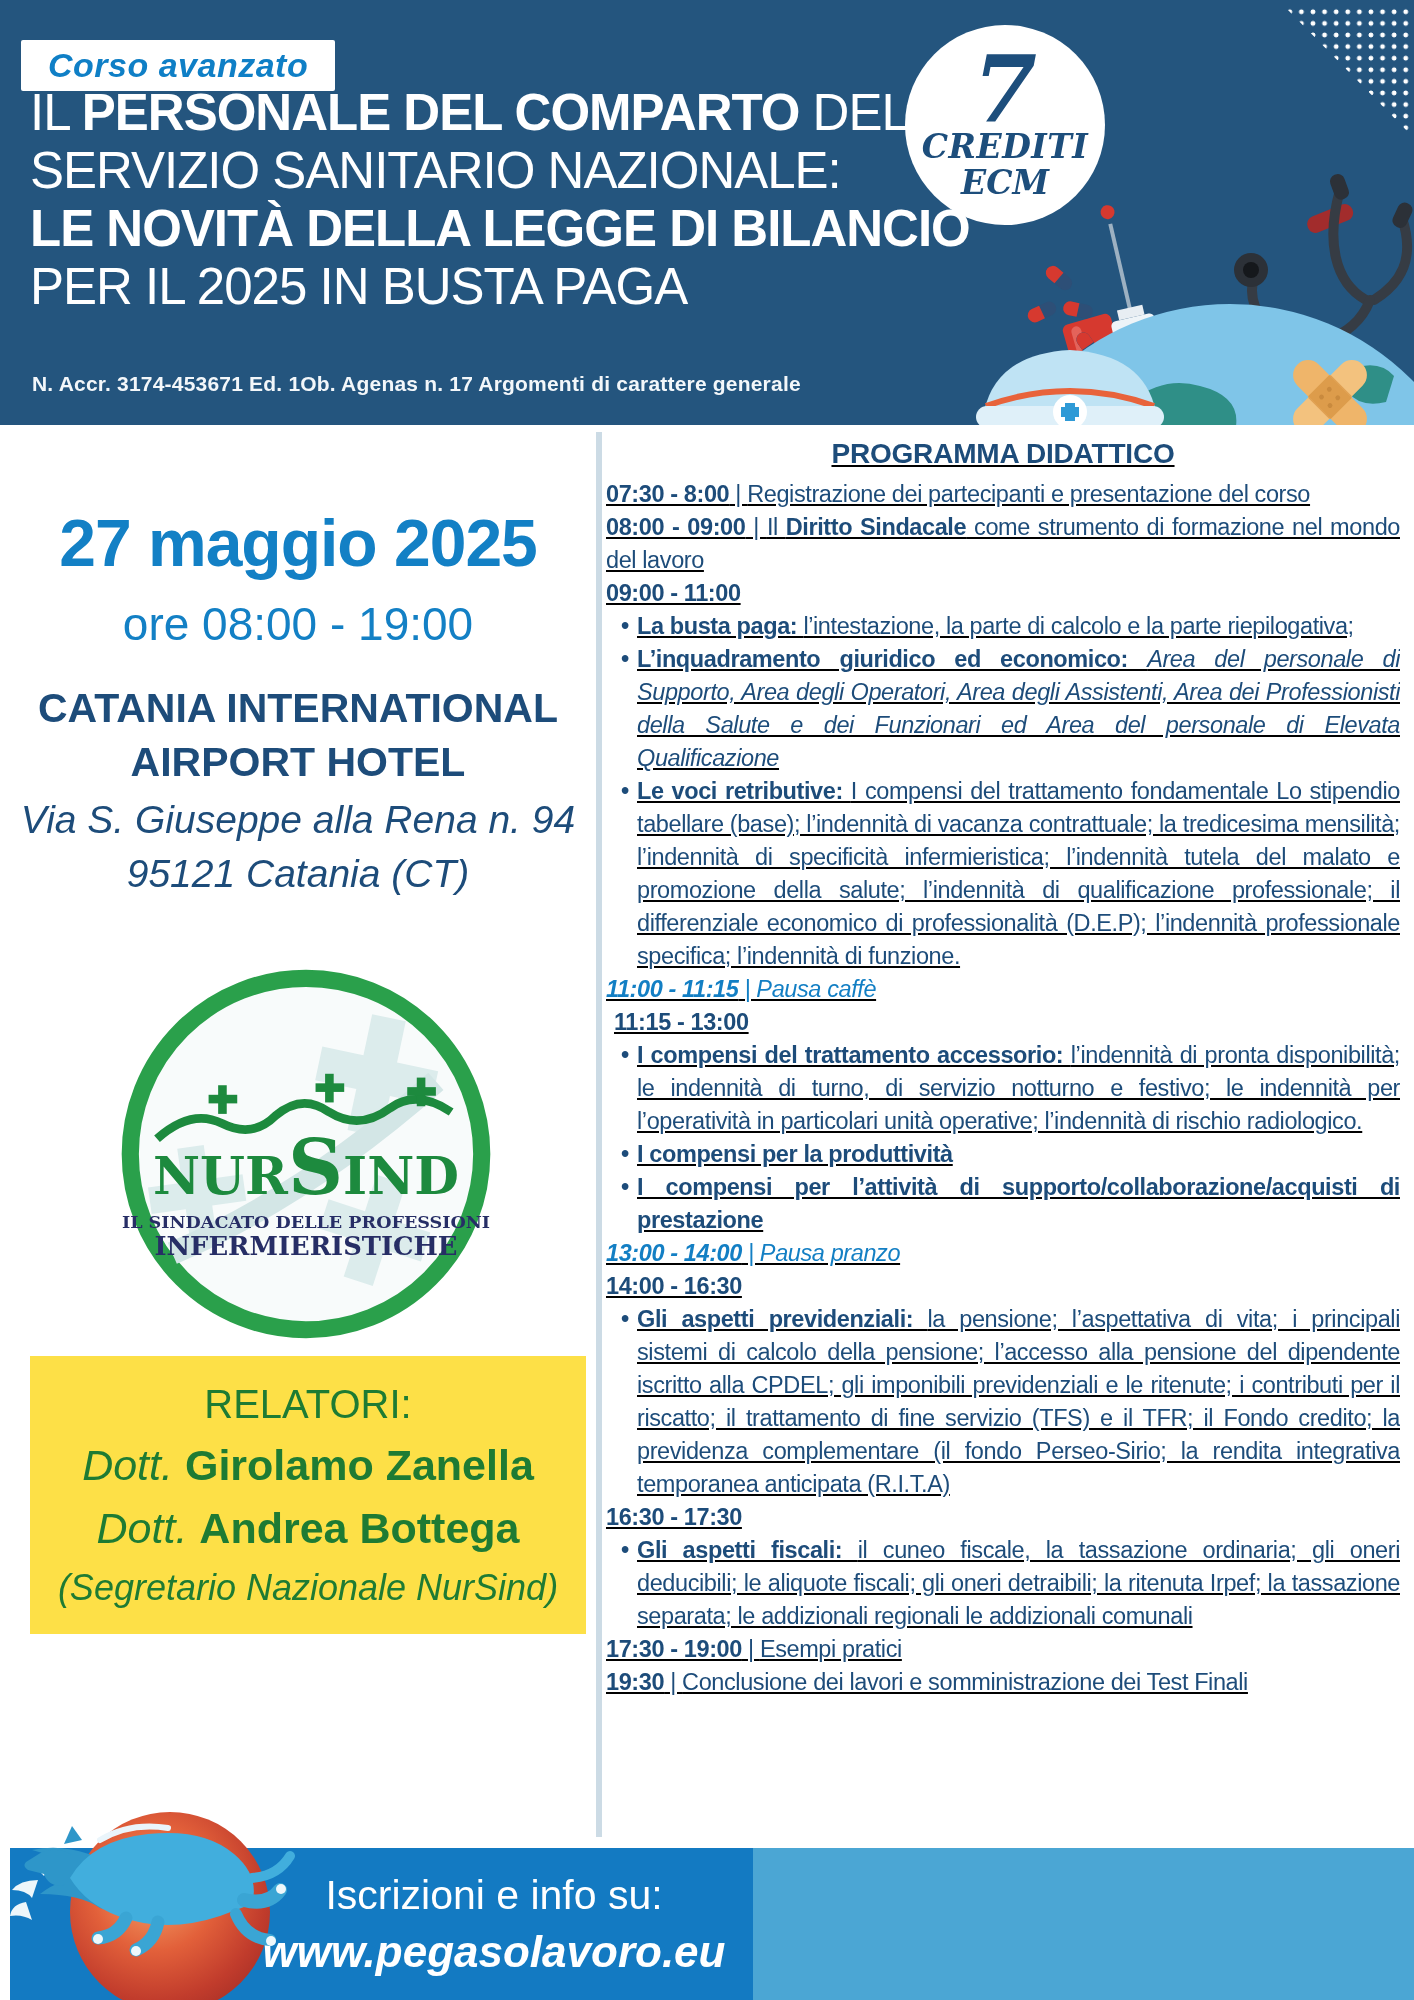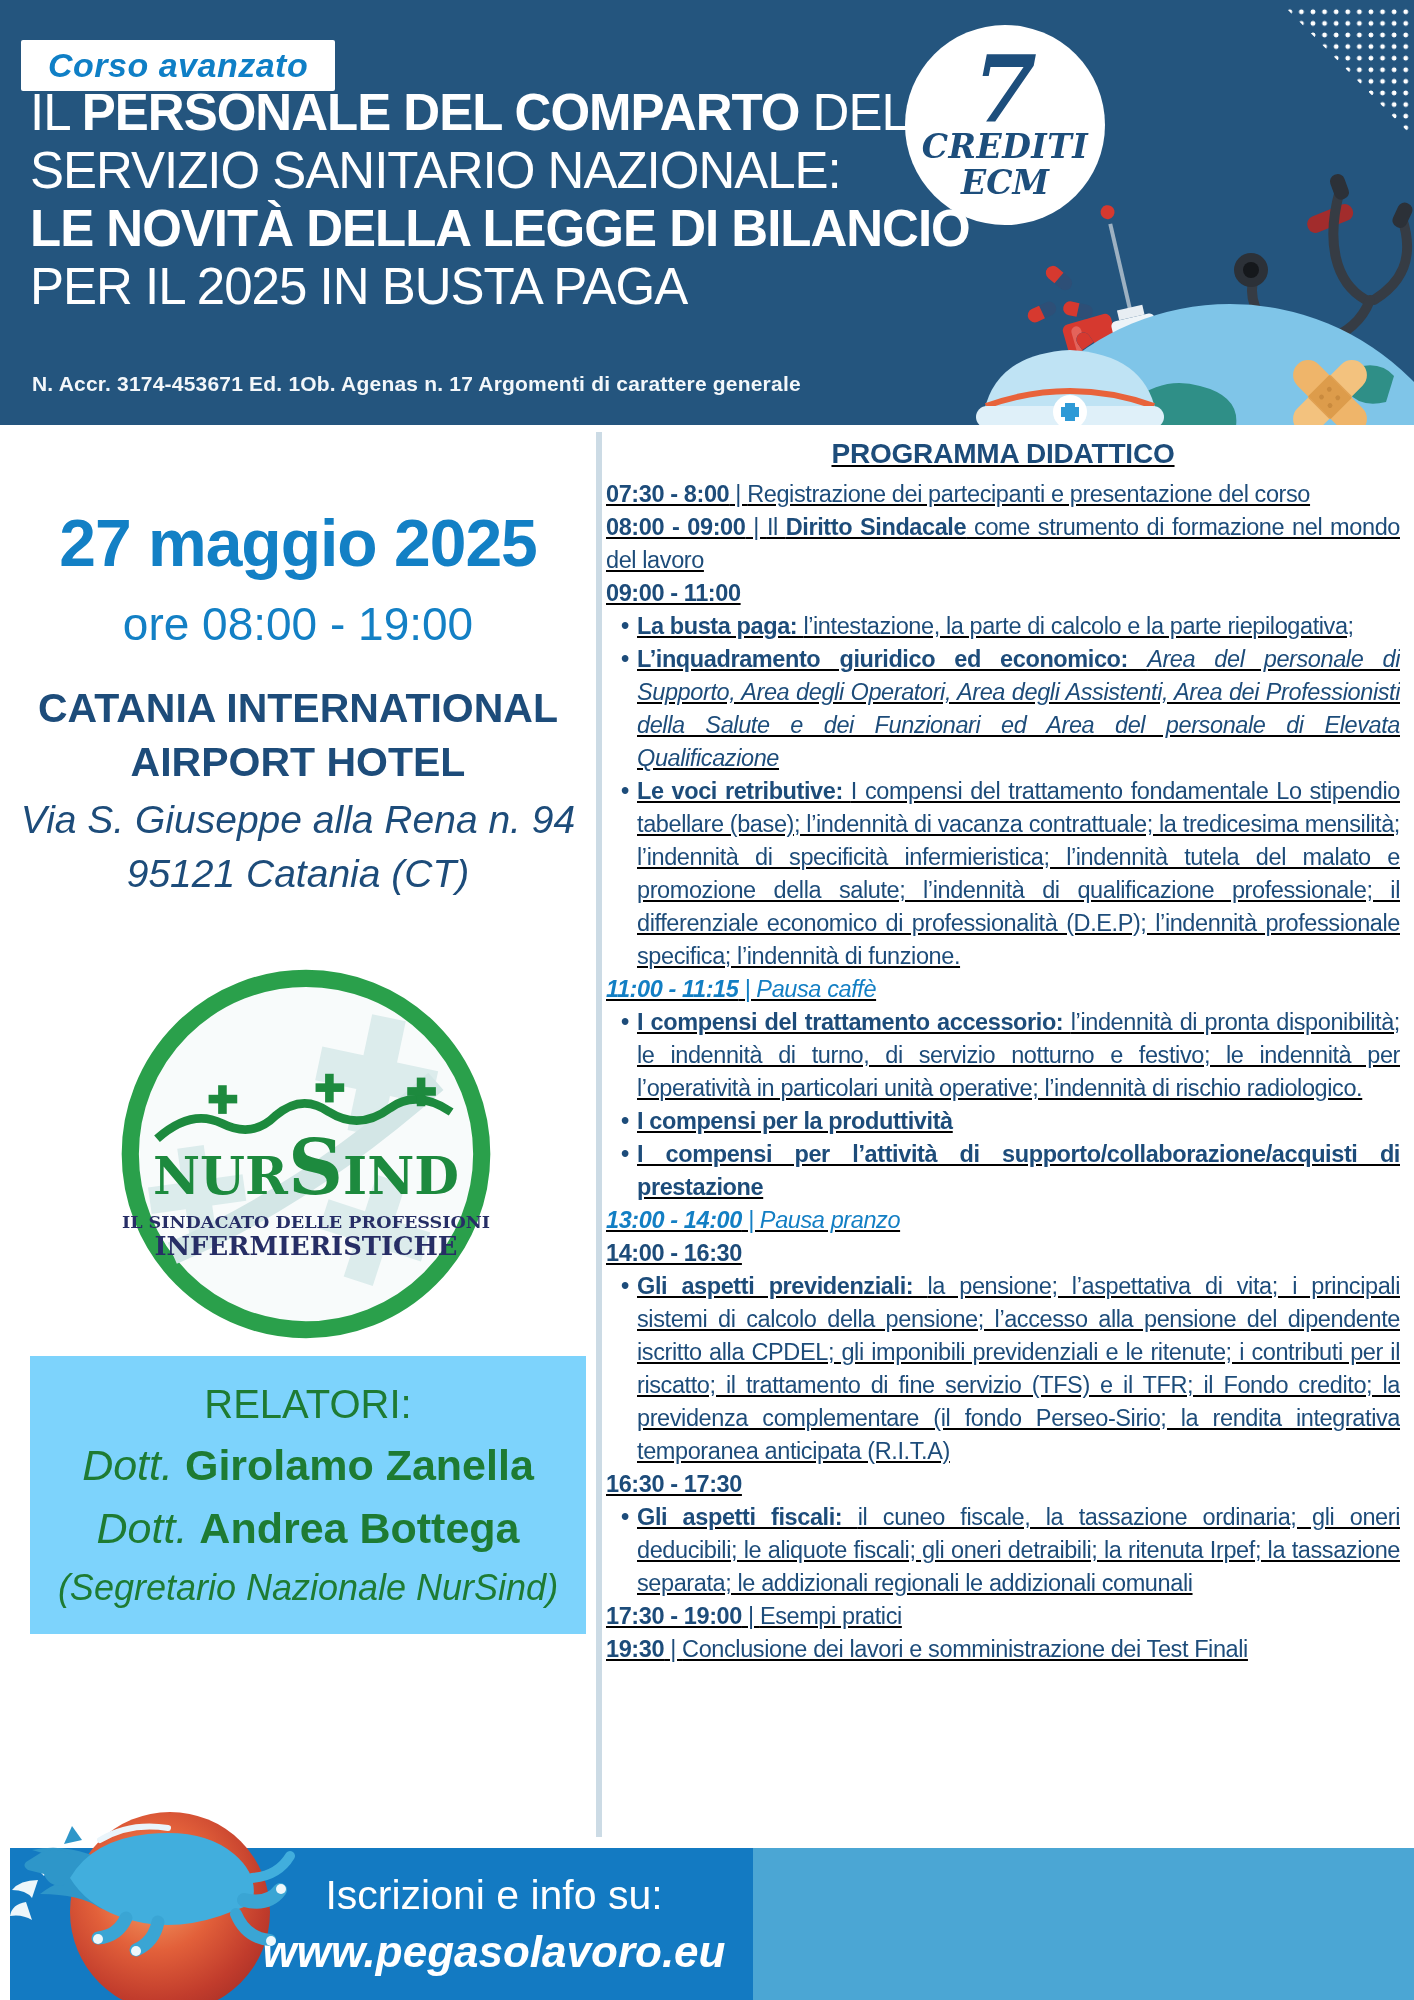--- a/index.html
+++ b/index.html
@@ -29,21 +29,21 @@
 
   
   .leftcol{position:absolute;left:0;top:505px;width:596px;text-align:center;}
   .ev-date{font-size:66px;font-weight:bold;color:#1380c5;letter-spacing:-1px;}
   .ev-time{font-size:46px;color:#1380c5;margin-top:16px;}
   .ev-venue{font-size:41px;font-weight:bold;color:#1d4c7a;line-height:54px;margin-top:30px;}
   .ev-addr{font-size:39px;font-style:italic;color:#1d4c7a;line-height:54px;margin-top:4px;}
 
   .nursind{position:absolute;left:115px;top:963px;width:382px;height:382px;}
 
-  .relbox{position:absolute;left:30px;top:1356px;width:556px;height:278px;background:#7dd3fc;
+  .relbox{position:absolute;left:30px;top:1356px;width:556px;height:278px;background:#fde047;
     display:flex;flex-direction:column;align-items:center;justify-content:center;gap:14px;color:#1e7b33;}
   .rel-h{font-size:40px;}
   .rel-n{font-size:43px;}
   .rel-n .rp{font-style:italic;margin-right:12px;}
   .rel-n .rn{font-weight:bold;}
   .rel-note{font-size:36px;font-style:italic;}
 
   
   .divider{position:absolute;left:596px;top:432px;width:6px;height:1405px;background:#ccdbe5;}
   .program{position:absolute;left:606px;top:438px;width:794px;text-decoration:underline;}
@@ -223,20 +223,21 @@
   <div class="program">
     <div class="ptitle">PROGRAMMA DIDATTICO</div>
     <div class="plist">
         <div class="pl entry"><span class="b">07:30 - 8:00</span><span> | </span><span>Registrazione dei partecipanti e presentazione del corso</span></div>
         <div class="pl entry"><span class="b">08:00 - 09:00</span><span> | </span><span>Il </span><span class="b">Diritto Sindacale</span><span> come strumento di formazione nel mondo del lavoro</span></div>
         <div class="pl timeonly"><span class="b">09:00 - 11:00</span></div>
         <div class="pl bullet"><span class="dot">•</span><span class="b">La busta paga: </span><span>l’intestazione, la parte di calcolo e la parte riepilogativa;</span></div>
         <div class="pl bullet"><span class="dot">•</span><span class="b">L’inquadramento giuridico ed economico: </span><span class="i">Area del personale di Supporto, Area degli Operatori, Area degli Assistenti, Area dei Professionisti della Salute e dei Funzionari ed Area del personale di Elevata Qualificazione</span></div>
         <div class="pl bullet"><span class="dot">•</span><span class="b">Le voci retributive: </span><span>I compensi del trattamento fondamentale Lo stipendio tabellare (base); l’indennità di vacanza contrattuale; la tredicesima mensilità; l’indennità di specificità infermieristica; l’indennità tutela del malato e promozione della salute;  l’indennità di qualificazione professionale; il differenziale economico di professionalità (D.E.P); l’indennità professionale specifica; l’indennità di funzione.</span></div>
         <div class="pl pause"><span class="b i">11:00 - 11:15</span><span class="i"> | Pausa caffè</span></div>
+        <div class="pl timeonly" style="padding-left: 8px;"><span class="b">11:15 - 13:00</span></div>
         <div class="pl bullet"><span class="dot">•</span><span class="b">I compensi del trattamento accessorio: </span><span>l’indennità di pronta disponibilità; le indennità di turno, di servizio notturno e festivo; le indennità per l’operatività in particolari unità operative; l’indennità di rischio radiologico.</span></div>
         <div class="pl bullet"><span class="dot">•</span><span class="b">I compensi per la produttività</span></div>
         <div class="pl bullet"><span class="dot">•</span><span class="b">I compensi per l’attività di supporto/collaborazione/acquisti di prestazione</span></div>
         <div class="pl pause"><span class="b i">13:00 - 14:00</span><span class="i"> | Pausa pranzo</span></div>
         <div class="pl timeonly"><span class="b">14:00 - 16:30</span></div>
         <div class="pl bullet"><span class="dot">•</span><span class="b">Gli aspetti previdenziali: </span><span>la pensione; l’aspettativa di vita; i principali sistemi di calcolo della pensione; l’accesso alla pensione del dipendente iscritto alla CPDEL; gli imponibili previdenziali e le ritenute; i contributi per il riscatto; il trattamento di fine servizio (TFS) e il TFR; il Fondo credito; la previdenza complementare (il fondo Perseo-Sirio; la rendita integrativa temporanea anticipata (R.I.T.A)</span></div>
         <div class="pl timeonly"><span class="b">16:30 - 17:30</span></div>
         <div class="pl bullet"><span class="dot">•</span><span class="b">Gli aspetti fiscali: </span><span>il cuneo fiscale, la tassazione ordinaria; gli oneri deducibili; le aliquote fiscali; gli oneri detraibili; la ritenuta Irpef; la tassazione separata; le addizionali regionali le addizionali comunali</span></div>
         <div class="pl entry"><span class="b">17:30 - 19:00</span><span> | </span><span>Esempi pratici</span></div>
         <div class="pl entry"><span class="b">19:30</span><span> | </span><span>Conclusione dei lavori e somministrazione dei Test Finali</span></div>

